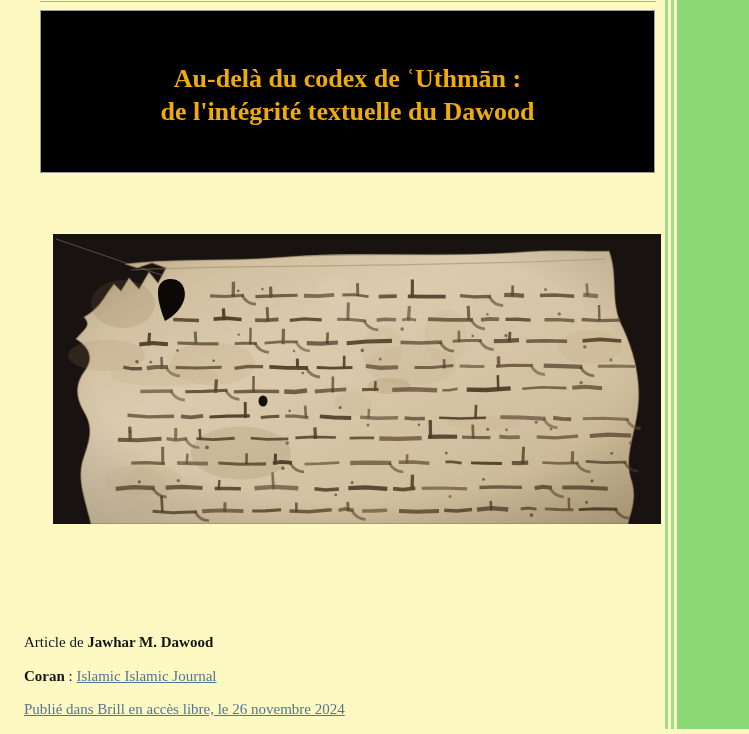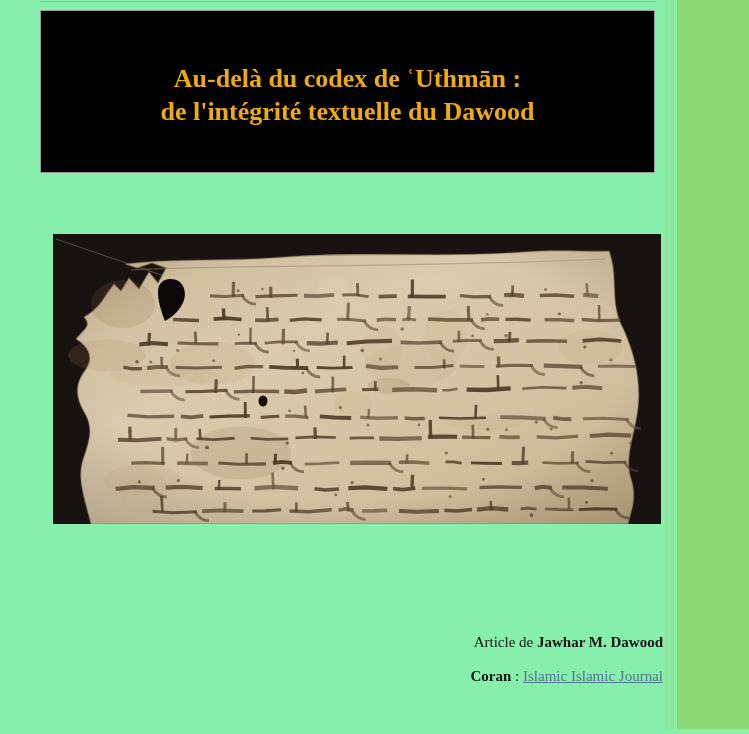--- a/index.html
+++ b/index.html
@@ -1,32 +1,32 @@
 <!DOCTYPE html>
 <html><head>
 <meta charset="utf-8">
 <style>
   html,body{margin:0;padding:0;background:#ffffff;}
   .stage{
-    position:relative;width:749px;height:734px;background:#86efac;overflow:hidden;
+    position:relative;width:749px;height:734px;background:#fef9c3;overflow:hidden;
     font-family:"Liberation Serif","DejaVu Serif",serif;
   }
   .top-line{position:absolute;left:40px;top:1px;width:616px;height:1px;background:#ababab;}
   .banner{
     position:absolute;left:40px;top:10px;width:615px;height:163px;background:#000000;
     border:1px solid #9c9c9c;box-sizing:border-box;
     display:flex;align-items:center;justify-content:center;
   }
   .title{
     text-align:center;color:#efaa0b;font-weight:bold;font-size:26px;line-height:33px;
     padding-top:6px;
   }
   .manuscript{position:absolute;left:53px;top:234px;width:608px;height:290px;}
   .manuscript svg{display:block;}
-  .caption-line{position:absolute;left:48px;width:615px;text-align:right;font-size:15px;color:#141414;}
+  .caption-line{position:absolute;left:24px;width:615px;text-align:left;font-size:15px;color:#141414;}
   .byline{top:634px;}
   .journal-line{top:668px;}
   .pub-line{top:701px;}
   .link{color:#517692;text-decoration:underline;cursor:pointer;}
   .stripe{position:absolute;top:0;height:729px;width:3px;background:#9edc8c;}
   .s1{left:665px;} .s2{left:671px;}
   .green-bar{position:absolute;left:677px;top:0;width:72px;height:729px;background:#8cd875;}
   b{font-weight:bold;}
 </style>
 </head>
@@ -326,18 +326,21 @@
     </div>
 
   <div class="caption-line byline">
     <span>Article de </span><b>Jawhar M. Dawood</b>
   </div>
 
   <div class="caption-line journal-line">
     <b>Coran</b><span> : </span><a class="link">Islamic Islamic Journal</a>
   </div>
 
+  <div class="caption-line pub-line">
+    <a class="link">Publié dans Brill en accès libre, le 26 novembre 2024</a>
+  </div>
 
   <div class="stripe s1"></div>
   <div class="stripe s2"></div>
   <div class="green-bar"></div>
 
 </div>
 
 </body></html>

